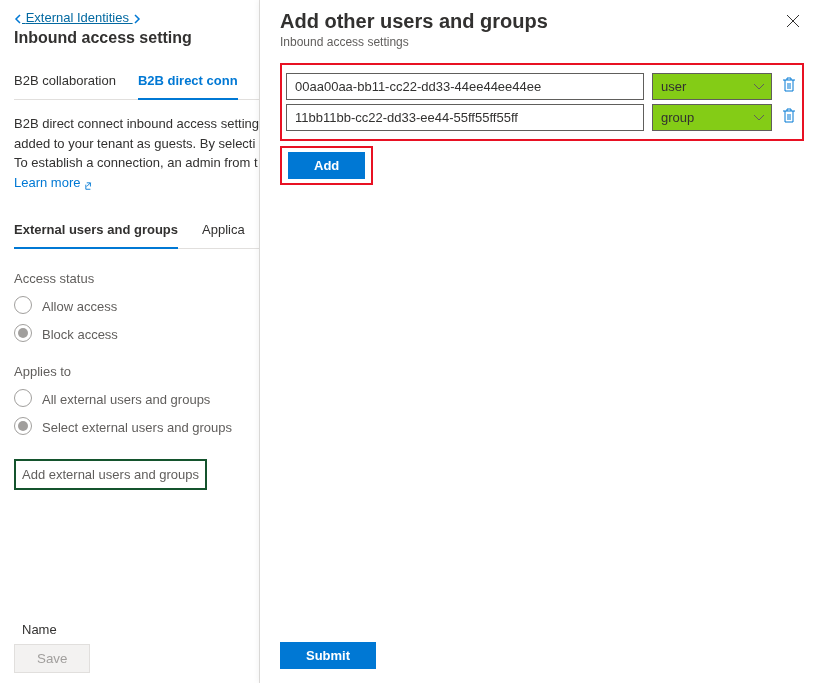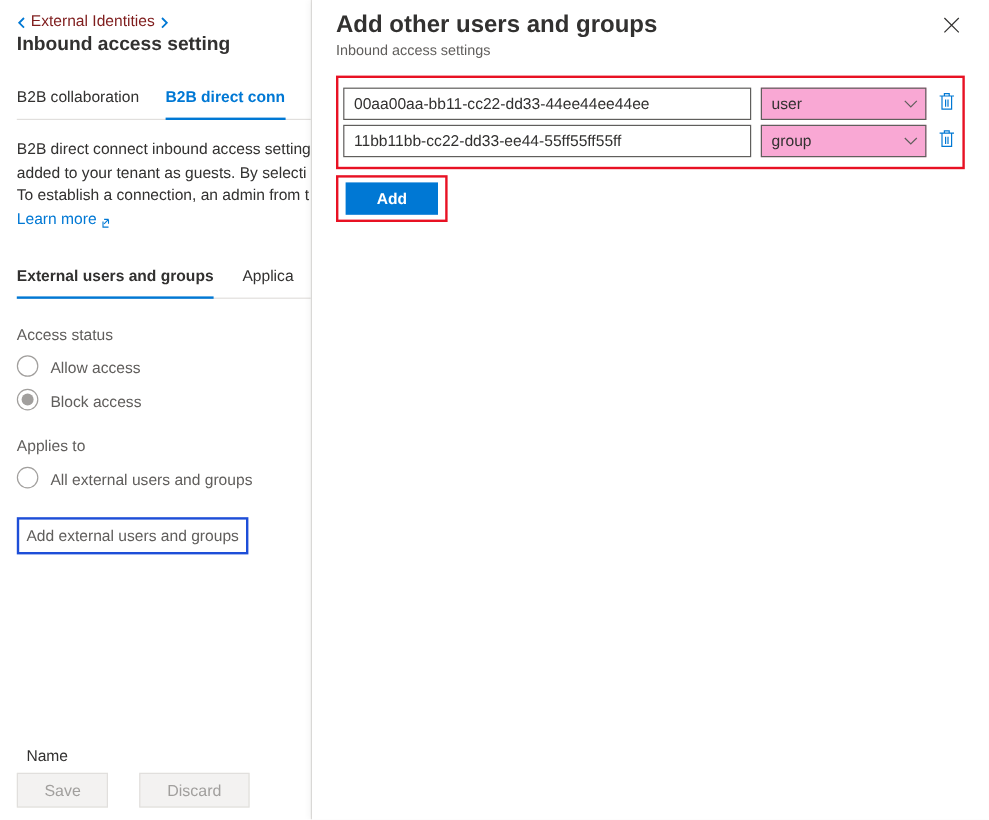--- a/index.html
+++ b/index.html
@@ -17,21 +17,21 @@
   a { color: #0078d4; text-decoration: none; }
 
   .left-pane {
     position: absolute;
     left: 0; top: 0;
     width: 260px;
     height: 100%;
     padding: 10px 0 0 14px;
     border-right: 1px solid #e1dfdd;
   }
-  .breadcrumb { font-size: 13px; color: #7f1d1d; margin-bottom: 4px; }
+  .breadcrumb { font-size: 13px; color: #0369a1; margin-bottom: 4px; text-decoration: underline; }
   .breadcrumb svg { vertical-align: -2px; }
   .page-title { font-size: 16px; font-weight: 600; margin: 2px 0 18px 0; }
 
   .top-tabs { display: flex; gap: 22px; border-bottom: 1px solid #e1dfdd; }
   .top-tab { padding: 8px 0 10px 0; color: #323130; cursor: pointer; }
   .top-tab.active { color: #0078d4; font-weight: 600; border-bottom: 2px solid #0078d4; margin-bottom: -1px; }
 
   .desc { margin: 14px 0 4px 0; line-height: 1.5; color: #323130; }
   .learn-link { color: #0078d4; display: inline-flex; align-items: flex-end; gap: 4px; }
 
@@ -50,21 +50,21 @@
   .radio-row.selected .radio-outer::after {
     content: ""; width: 10px; height: 10px; border-radius: 50%; background: #a19f9d;
   }
 
   .add-ext-row {
     display: inline-block;
     color: #605e5c;
     margin-top: 14px;
     padding: 6px 6px;
   }
-  .hl-red { border: 2px solid #1d4ed8; }
+  .hl-red { border: 2px solid #14532d; }
 
   .bottom-bar {
     position: absolute; bottom: 10px; left: 14px;
     display: flex; gap: 26px;
   }
   .bottom-bar .nm-label { position:absolute; top:-22px; left:8px; color:#323130; }
   .btn-secondary {
     background: #f3f2f1; border: 1px solid #e1dfdd; color: #a19f9d;
     padding: 6px 22px; cursor: not-allowed;
   }
@@ -88,26 +88,26 @@
   .form-row { display: flex; align-items: center; gap: 8px; margin: 4px 0; }
   .txt-in {
     flex: 1 1 auto;
     border: 1px solid #605e5c;
     padding: 5px 8px;
     font-size: 13px;
     font-family: inherit;
     color: #323130;
   }
   .sel {
-    width: 138px;
+    width: 120px;
     border: 1px solid #605e5c;
     padding: 5px 24px 5px 8px;
     font-size: 13px;
     position: relative;
-    background: #f9a8d4;
+    background: #84cc16;
     cursor: pointer;
   }
   .chev { position: absolute; right: 6px; top: 50%; transform: translateY(-50%); }
   .trash { color: #0078d4; cursor: pointer; padding: 2px; }
 
   .add-btn-wrap { display: inline-block; border: 2px solid #e81123; padding: 4px 6px; margin-top: 5px; }
   .btn-primary {
     background: #0078d4; color: #fff; border: none;
     padding: 6px 26px; font-weight: 600; font-size: 13px; cursor: pointer;
   }
@@ -163,27 +163,30 @@
   <div class="radio-row selected">
     <span class="radio-outer"></span>
     <span>Block access</span>
   </div>
 
   <div class="section-label">Applies to</div>
   <div class="radio-row">
     <span class="radio-outer"></span>
     <span>All external users and groups</span>
   </div>
+  <div class="radio-row selected">
+    <span class="radio-outer"></span>
+    <span>Select external users and groups</span>
+  </div>
 
   <div class="add-ext-row hl-red">Add external users and groups</div>
 
   <div class="bottom-bar">
     <div class="nm-label">Name</div>
     <button class="btn-secondary">Save</button>
-    <button class="btn-secondary">Discard</button>
   </div>
 </div>
 
 <div class="panel">
   <div class="panel-header">
     <div>
       <h2 class="panel-title">Add other users and groups</h2>
       <div class="panel-sub">Inbound access settings</div>
     </div>
     <div class="close-btn">
@@ -222,13 +225,16 @@
           <path d="M1 3h12M5 3V1h4v2M3 3v11h8V3M6 6v6M8 6v6" stroke="#0078d4" fill="none" stroke-width="1"></path>
         </svg>
       </span>
     </div>
   </div>
 
   <div class="add-btn-wrap">
     <button class="btn-primary">Add</button>
   </div>
 
+  <div class="panel-footer">
+    <button class="btn-primary">Submit</button>
+  </div>
 </div>
 
 </body></html>

